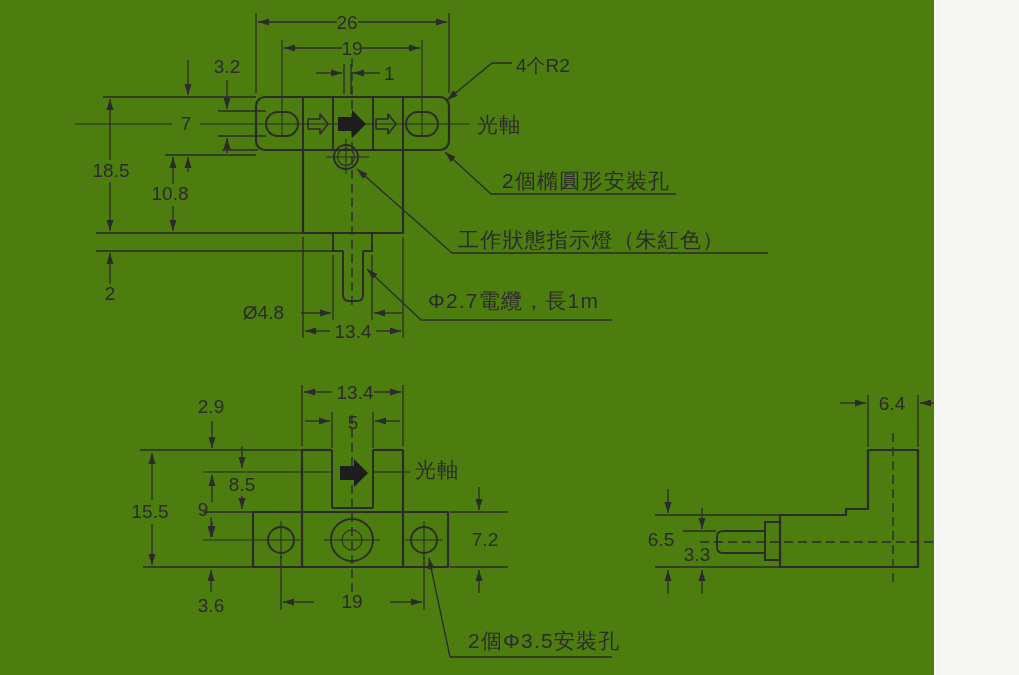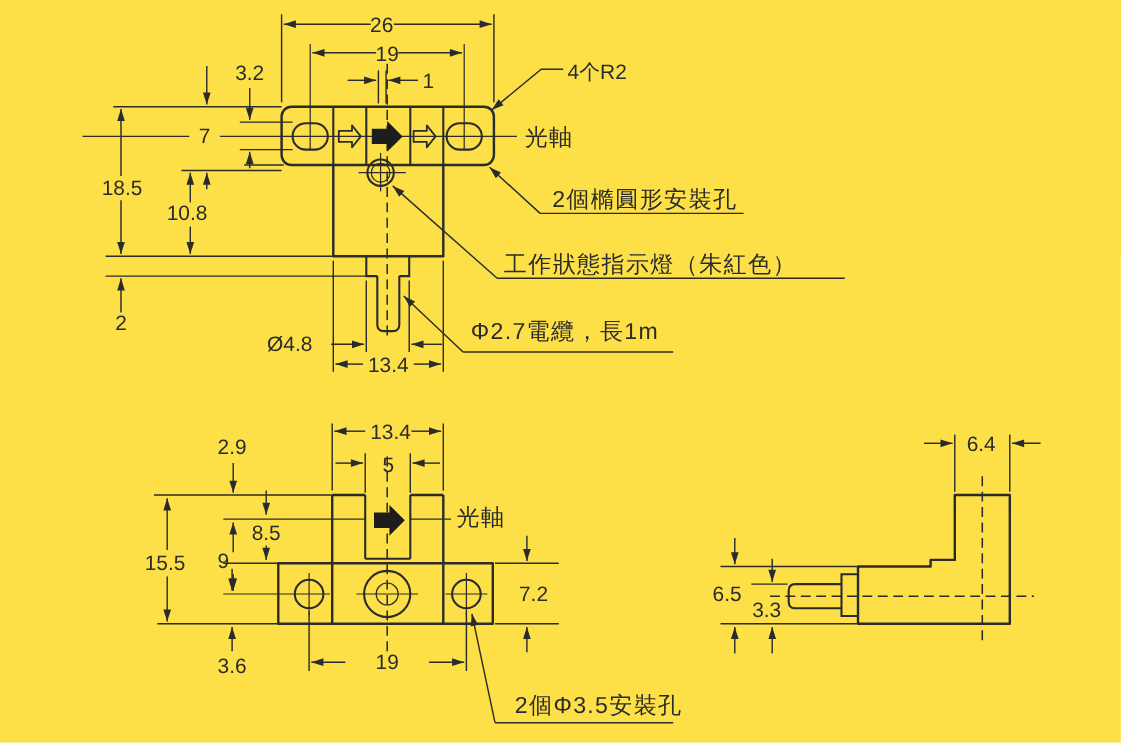--- a/index.html
+++ b/index.html
@@ -1,16 +1,16 @@
 <!DOCTYPE html>
 <html><head>
 <meta charset="utf-8">
 <style>
   html,body{margin:0;padding:0;background:#f7f7f5;}
-  .stage{position:relative;width:1019px;height:675px;background:#fde047;overflow:hidden;}
+  .stage{position:relative;width:934px;height:675px;background:#4d7c0f;overflow:hidden;}
   svg{display:block;}
   .p  {stroke:#2b2b2b;stroke-width:2.2;fill:none;stroke-linejoin:round;stroke-linecap:butt;}
   .p2 {stroke:#2b2b2b;stroke-width:1.9;fill:none;}
   .d  {stroke:#2b2b2b;stroke-width:1.3;fill:none;}
   .thin{stroke:#2b2b2b;stroke-width:1.1;fill:none;}
   .dash{stroke:#2b2b2b;stroke-width:1.4;fill:none;stroke-dasharray:9 5;}
   .solid{fill:#1d1d1d;stroke:none;}
   .open{stroke:#2b2b2b;stroke-width:1.6;fill:none;stroke-linejoin:round;}
   text{fill:#2b2b2b;font-family:"Liberation Sans",sans-serif;}
   .t  {font-size:19px;text-anchor:middle;}

